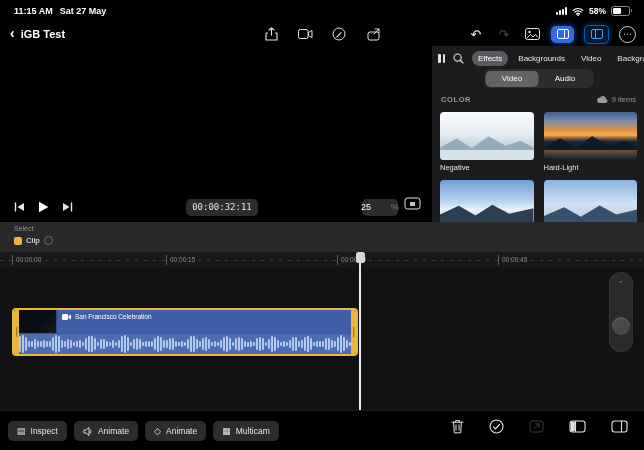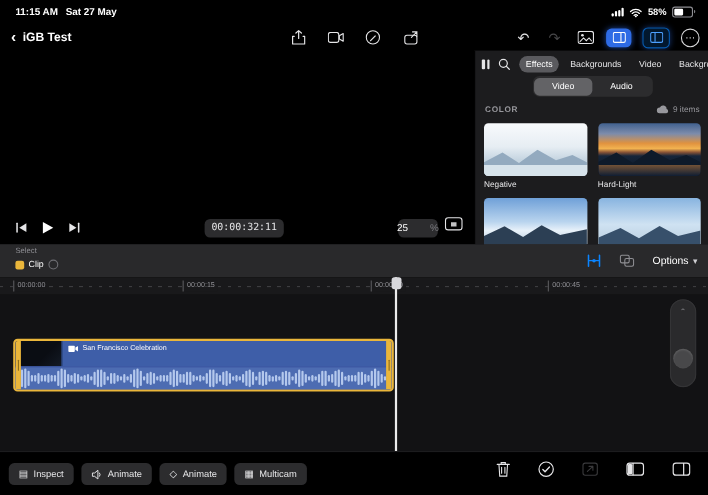--- a/index.html
+++ b/index.html
@@ -292,39 +292,20 @@
       </div>
     </div>
   </div>
 
   <div id="tl-header" class="abs">
     <span class="select-label">Select</span>
     <span class="clip-chip">
       <span class="sq"></span>
       <span>Clip</span>
       <span class="ring"></span>
-    </span>
-    <span class="tl-right">
-      <span>
-        <svg width="14" height="12" viewBox="0 0 14 12">
-            <path d="M2 1v10M12 1v10" stroke="#0a84ff" stroke-width="1.4" stroke-linecap="round"></path>
-            <path d="M2 6h10" stroke="#0a84ff" stroke-width="1.2"></path>
-            <circle cx="7" cy="6" r="1.6" fill="#0a84ff"></circle>
-          </svg>
-      </span>
-      <span>
-        <svg width="14" height="12" viewBox="0 0 14 12">
-            <rect x="1" y="1" width="8" height="7" rx="1.5" stroke="#8e8e93" fill="none"></rect>
-            <rect x="5" y="4" width="8" height="7" rx="1.5" stroke="#8e8e93" fill="none"></rect>
-          </svg>
-      </span>
-      <span class="options">
-        <span>Options</span>
-        <span class="dn">▾</span>
-      </span>
     </span>
   </div>
 
   <div id="ruler" class="abs">
     <div class="dashes"></div>
     <span class="rtick" style="left:12px">00:00:00</span>
     <span class="rtick" style="left:166px">00:00:15</span>
     <span class="rtick" style="left:337px">00:00:30</span>
     <span class="rtick" style="left:498px">00:00:45</span>
   </div>

